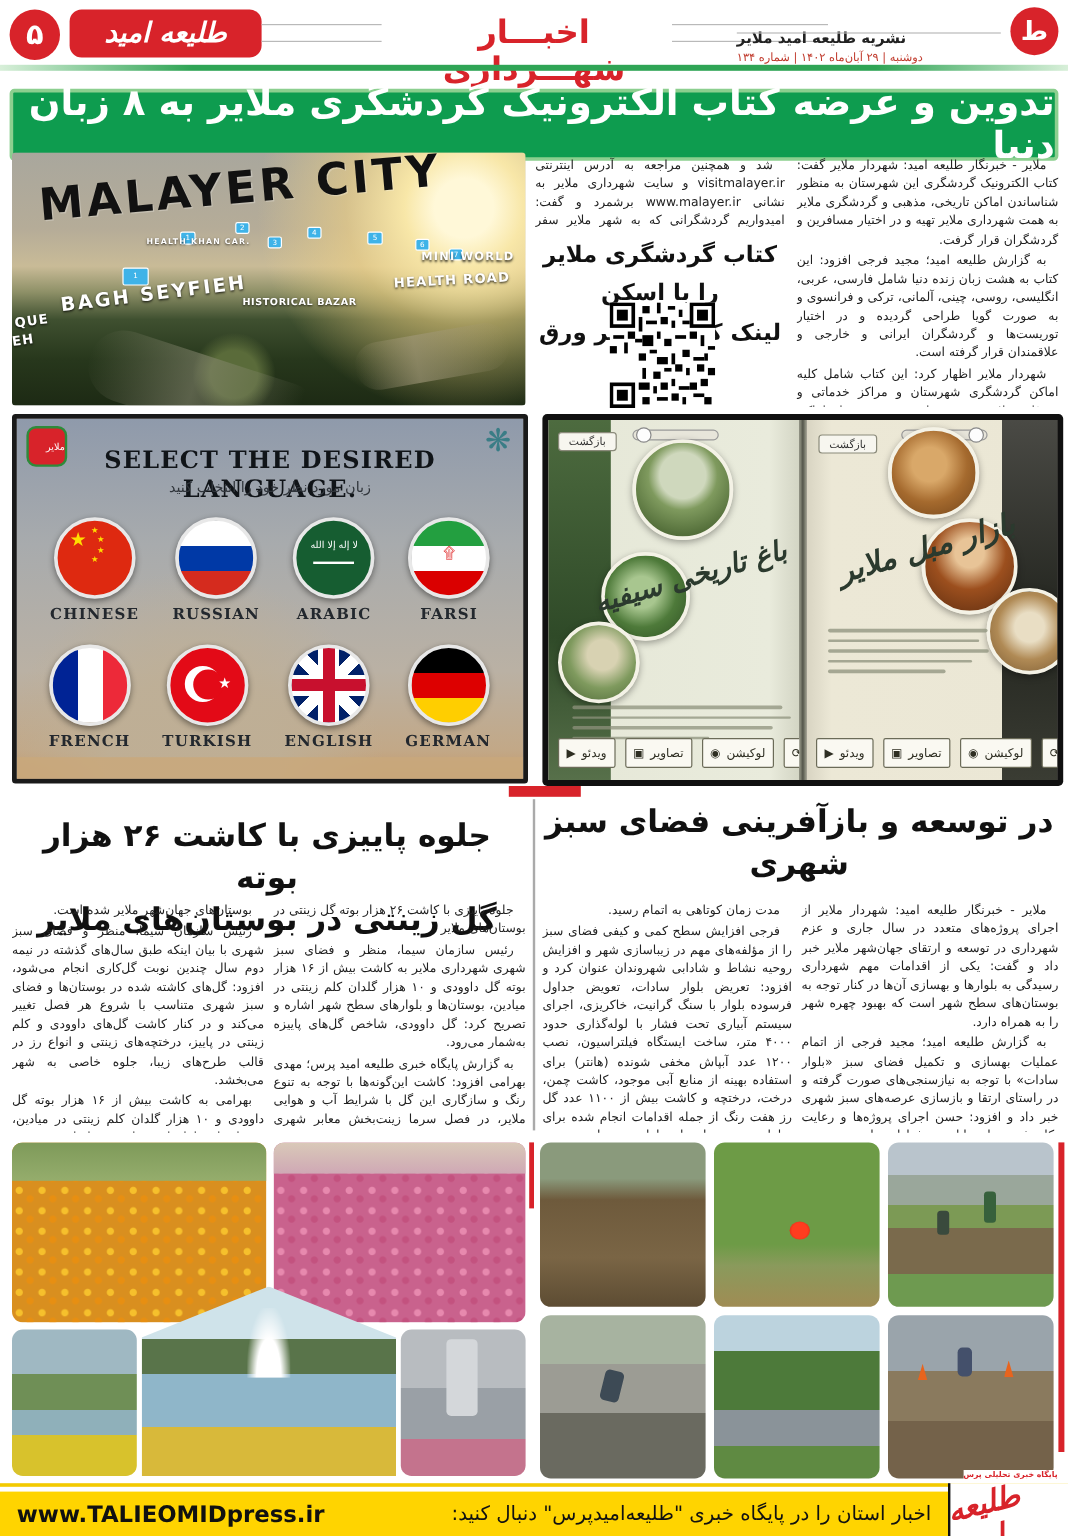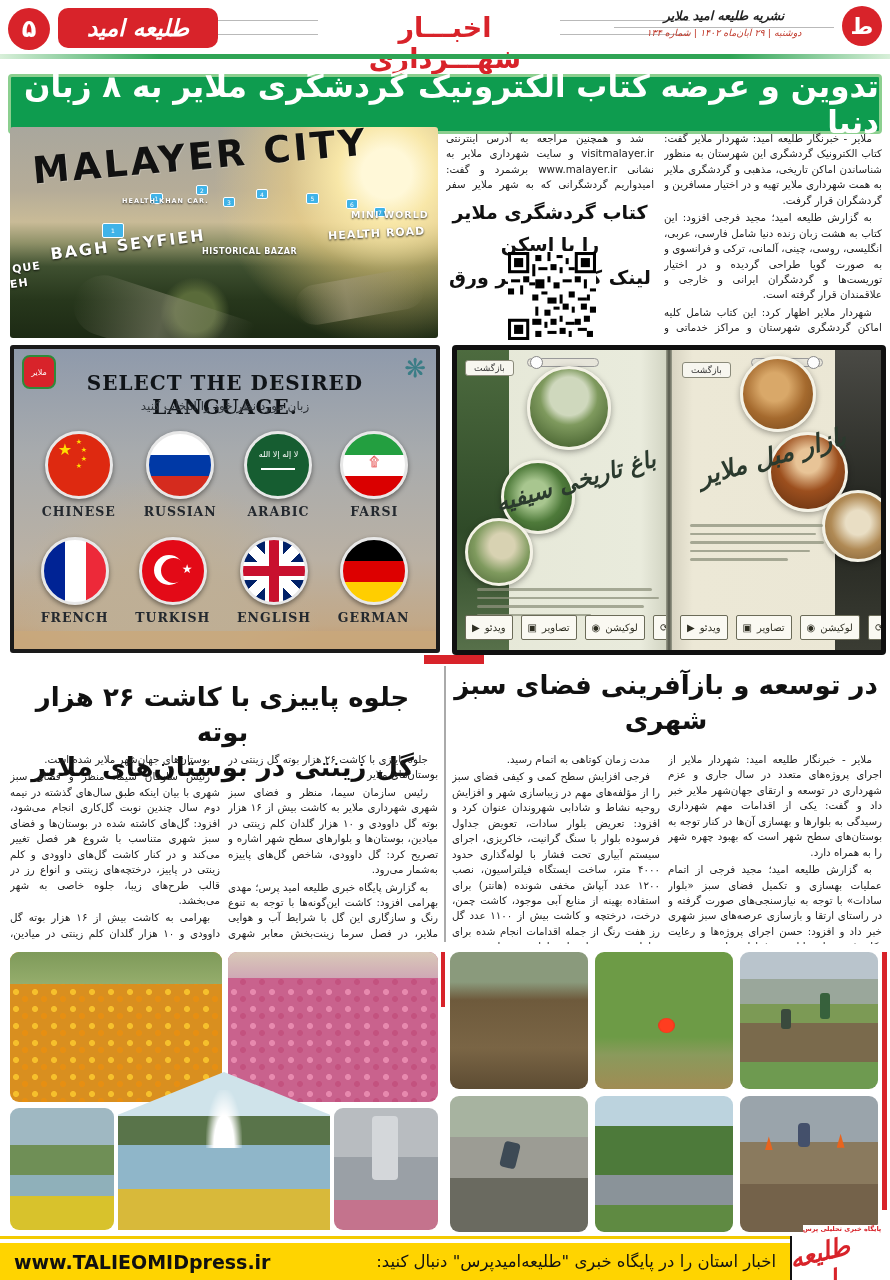--- a/index.html
+++ b/index.html
@@ -90,21 +90,21 @@
     <span>طلیعه امید</span>
   </div>
   <div class="abs hline" style="left:218px;top:20px;width:100px;"></div>
   <div class="abs hline" style="left:218px;top:34px;width:100px;"></div>
   <div class="abs hdr-title" style="left:330px;top:12px;width:230px;text-align:center;">اخبـــار شهـــرداری</div>
   <div class="abs hline" style="left:560px;top:20px;width:130px;"></div>
   <div class="abs hline" style="left:560px;top:34px;width:130px;"></div>
   <div class="abs hdr-circle" style="right:8px;top:6px;width:40px;height:40px;font-size:22px;">
     <span>ط</span>
   </div>
-  <div class="abs rtl" style="right:56px;top:8px;width:220px;text-align:center;font-style:italic;">
+  <div class="abs rtl" style="right:56px;top:24px;width:220px;text-align:left;">
     <div style="font-size:12.5px;font-weight:bold;color:#222;">نشریه طلیعه امید ملایر</div>
     <div style="font-size:9.5px;color:#c0392b;margin-top:4px;">دوشنبه | ۲۹ آبان‌ماه ۱۴۰۲ | شماره ۱۳۴</div>
   </div>
   <div class="abs hline" style="right:56px;top:27px;width:220px;"></div>
   <div class="abs grule" style="left:0;top:54px;width:890px;height:5px;"></div>
 
   <div class="abs banner rtl" style="left:8px;top:74px;width:868px;height:54px;">
     <span>تدوین و عرضه کتاب الکترونیک گردشگری ملایر به ۸ زبان دنیا</span>
   </div>
 
@@ -204,21 +204,21 @@
         <rect x="13" y="26" width="3" height="1"></rect>
         <rect x="17" y="25" width="2" height="2"></rect>
         <rect x="20" y="26" width="1" height="2"></rect>
         <rect x="23" y="25" width="3" height="1"></rect>
         <rect x="26" y="26" width="2" height="2"></rect>
     </g>
   </svg>
 
   <div class="abs langpanel" style="left:10px;top:345px;width:422px;height:300px;">
     <div class="abs" style="left:8px;top:6px;width:30px;height:30px;border-radius:8px;background:#d8232a;
-         color:#fff;font-size:8px;display:flex;align-items:center;justify-content:center;border:2px solid #2e8b3a;">
+         color:#fff;font-size:8px;display:flex;align-items:center;justify-content:flex-end;border:2px solid #2e8b3a;">
       <span>ملایر</span>
     </div>
     <div class="abs" style="right:10px;top:4px;font-size:26px;color:#3a7d86;">❋</div>
     <div class="abs langhead" style="left:0;top:22px;width:100%;">SELECT THE DESIRED LANGUAGE.</div>
     <div class="abs langsub rtl" style="left:0;top:50px;width:100%;">زبان مورد نظر خود را انتخاب کنید</div>
 
     <div class="abs" style="left:0;top:82px;width:100%;display:flex;justify-content:space-evenly;">
       <div class="langitem">
         <div class="flag" style="background:#de2910;">
           <span style="position:absolute;left:10px;top:6px;color:#ffde00;font-size:16px;">★</span>

